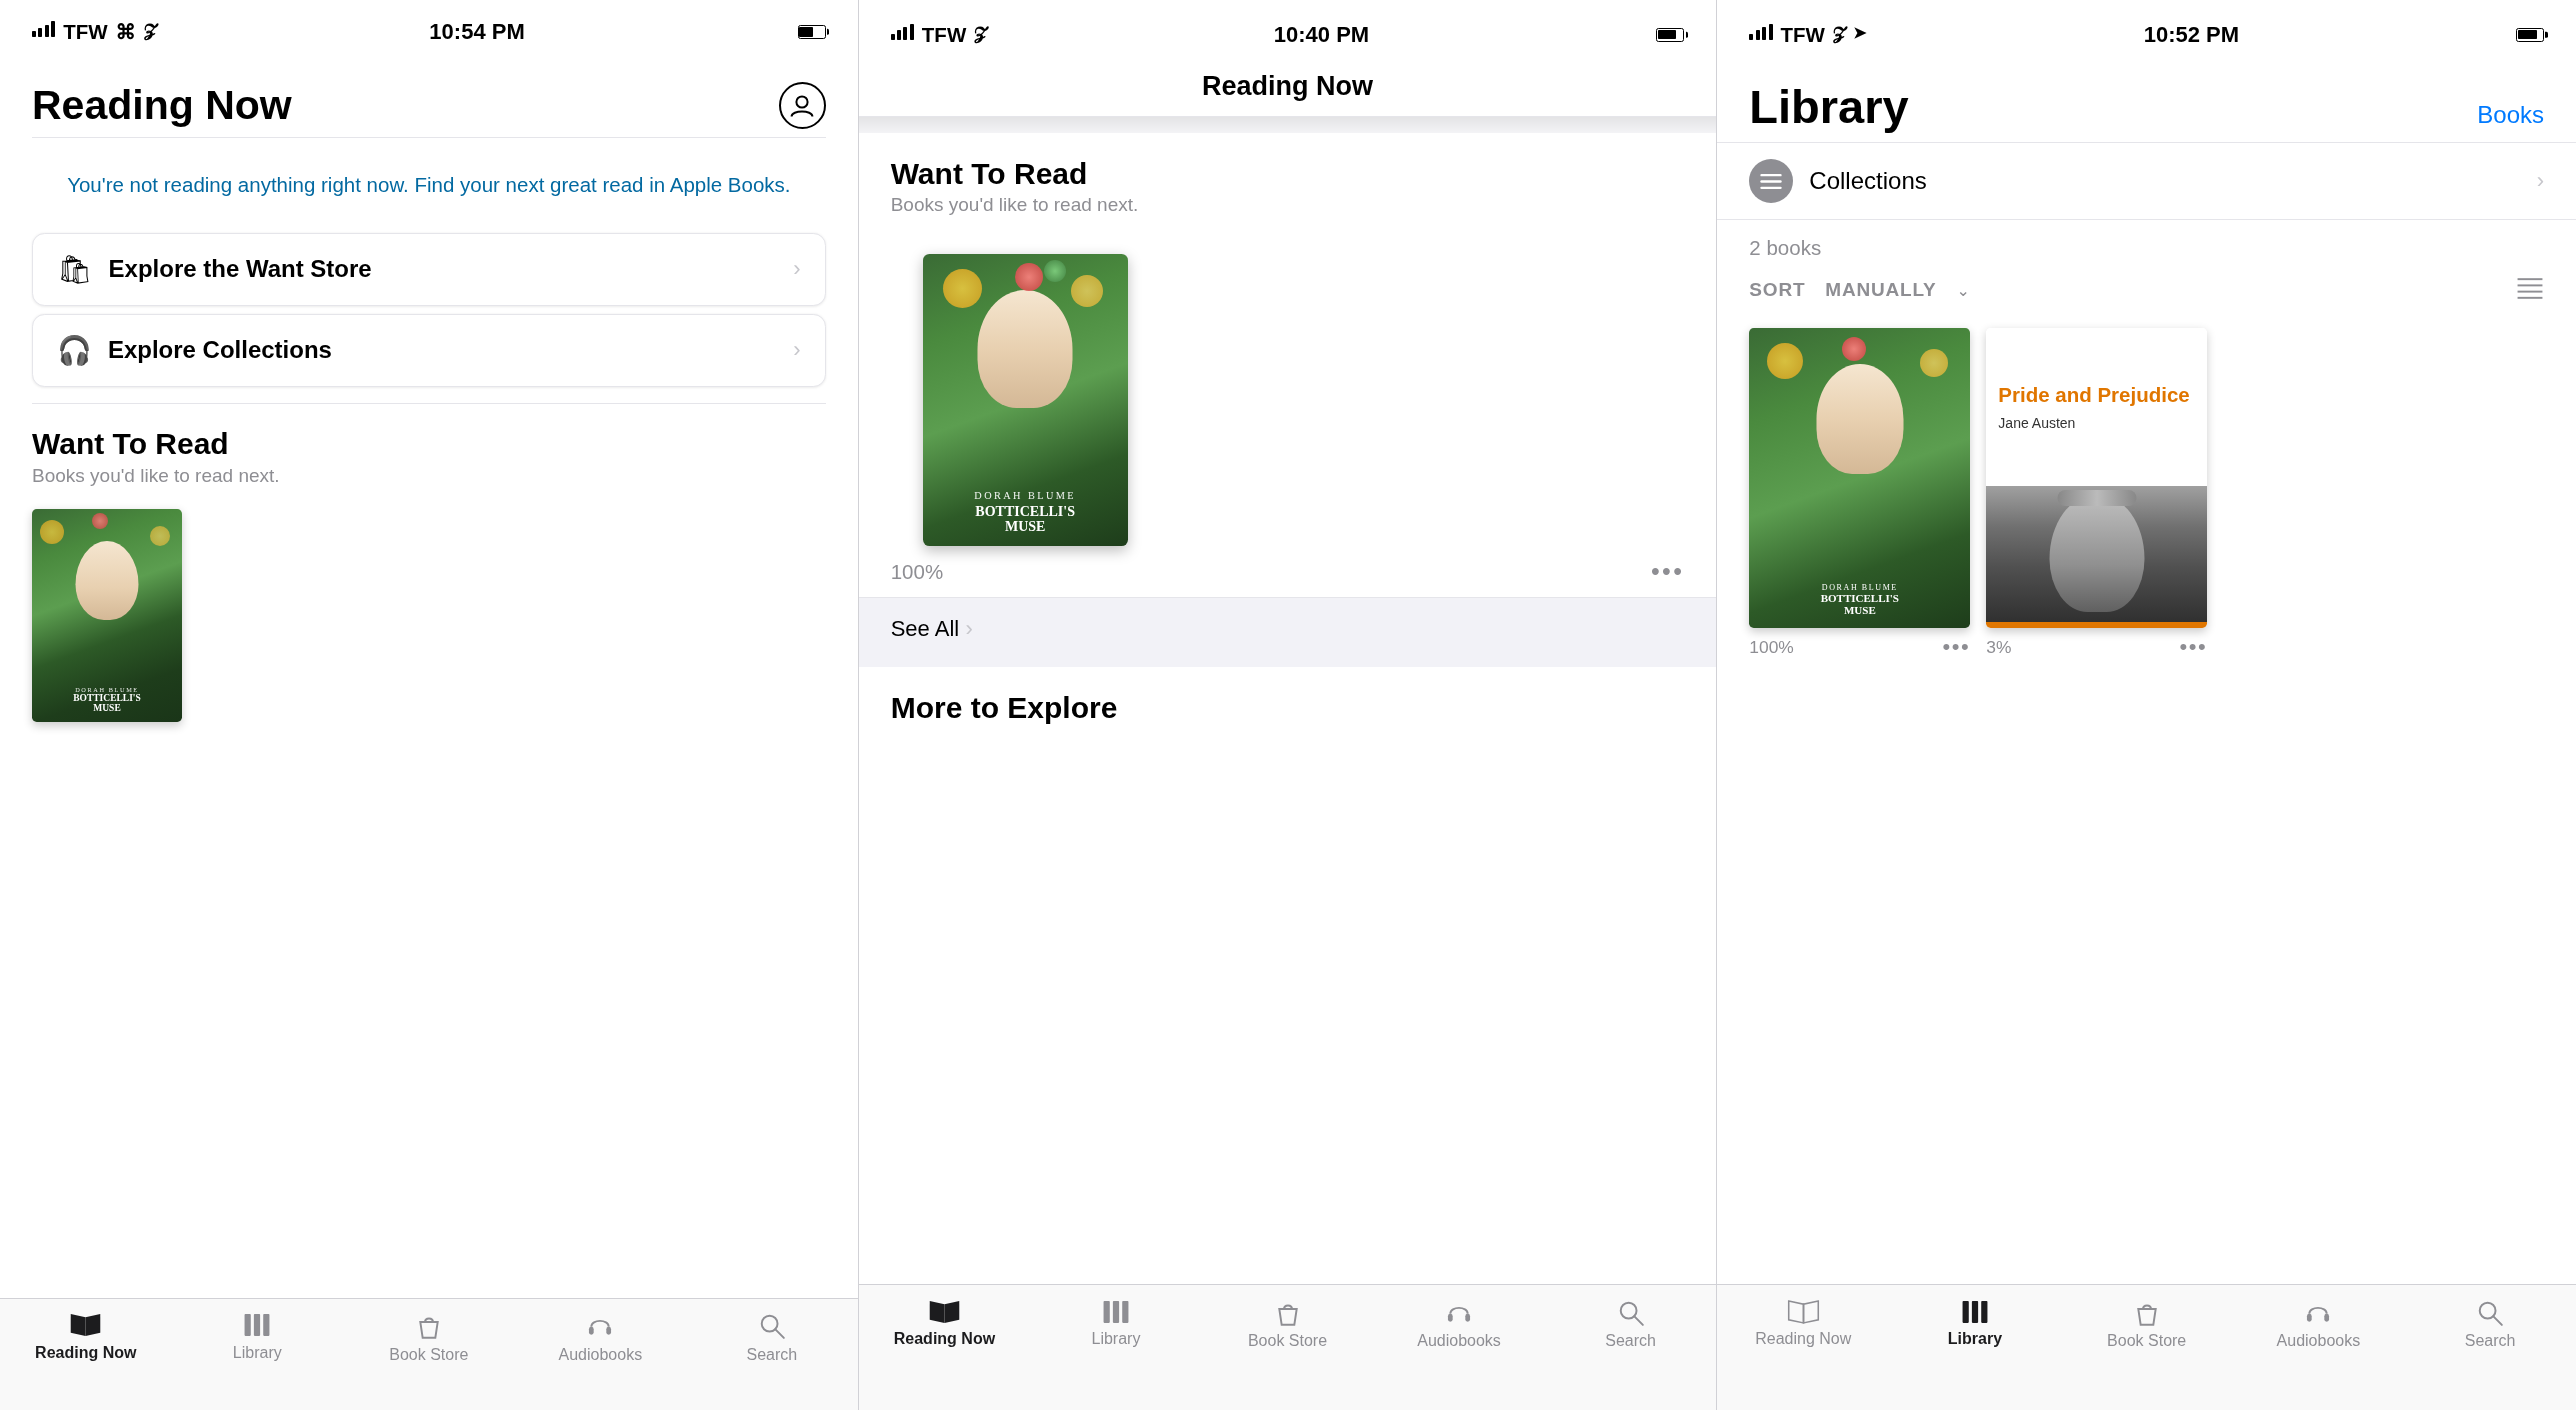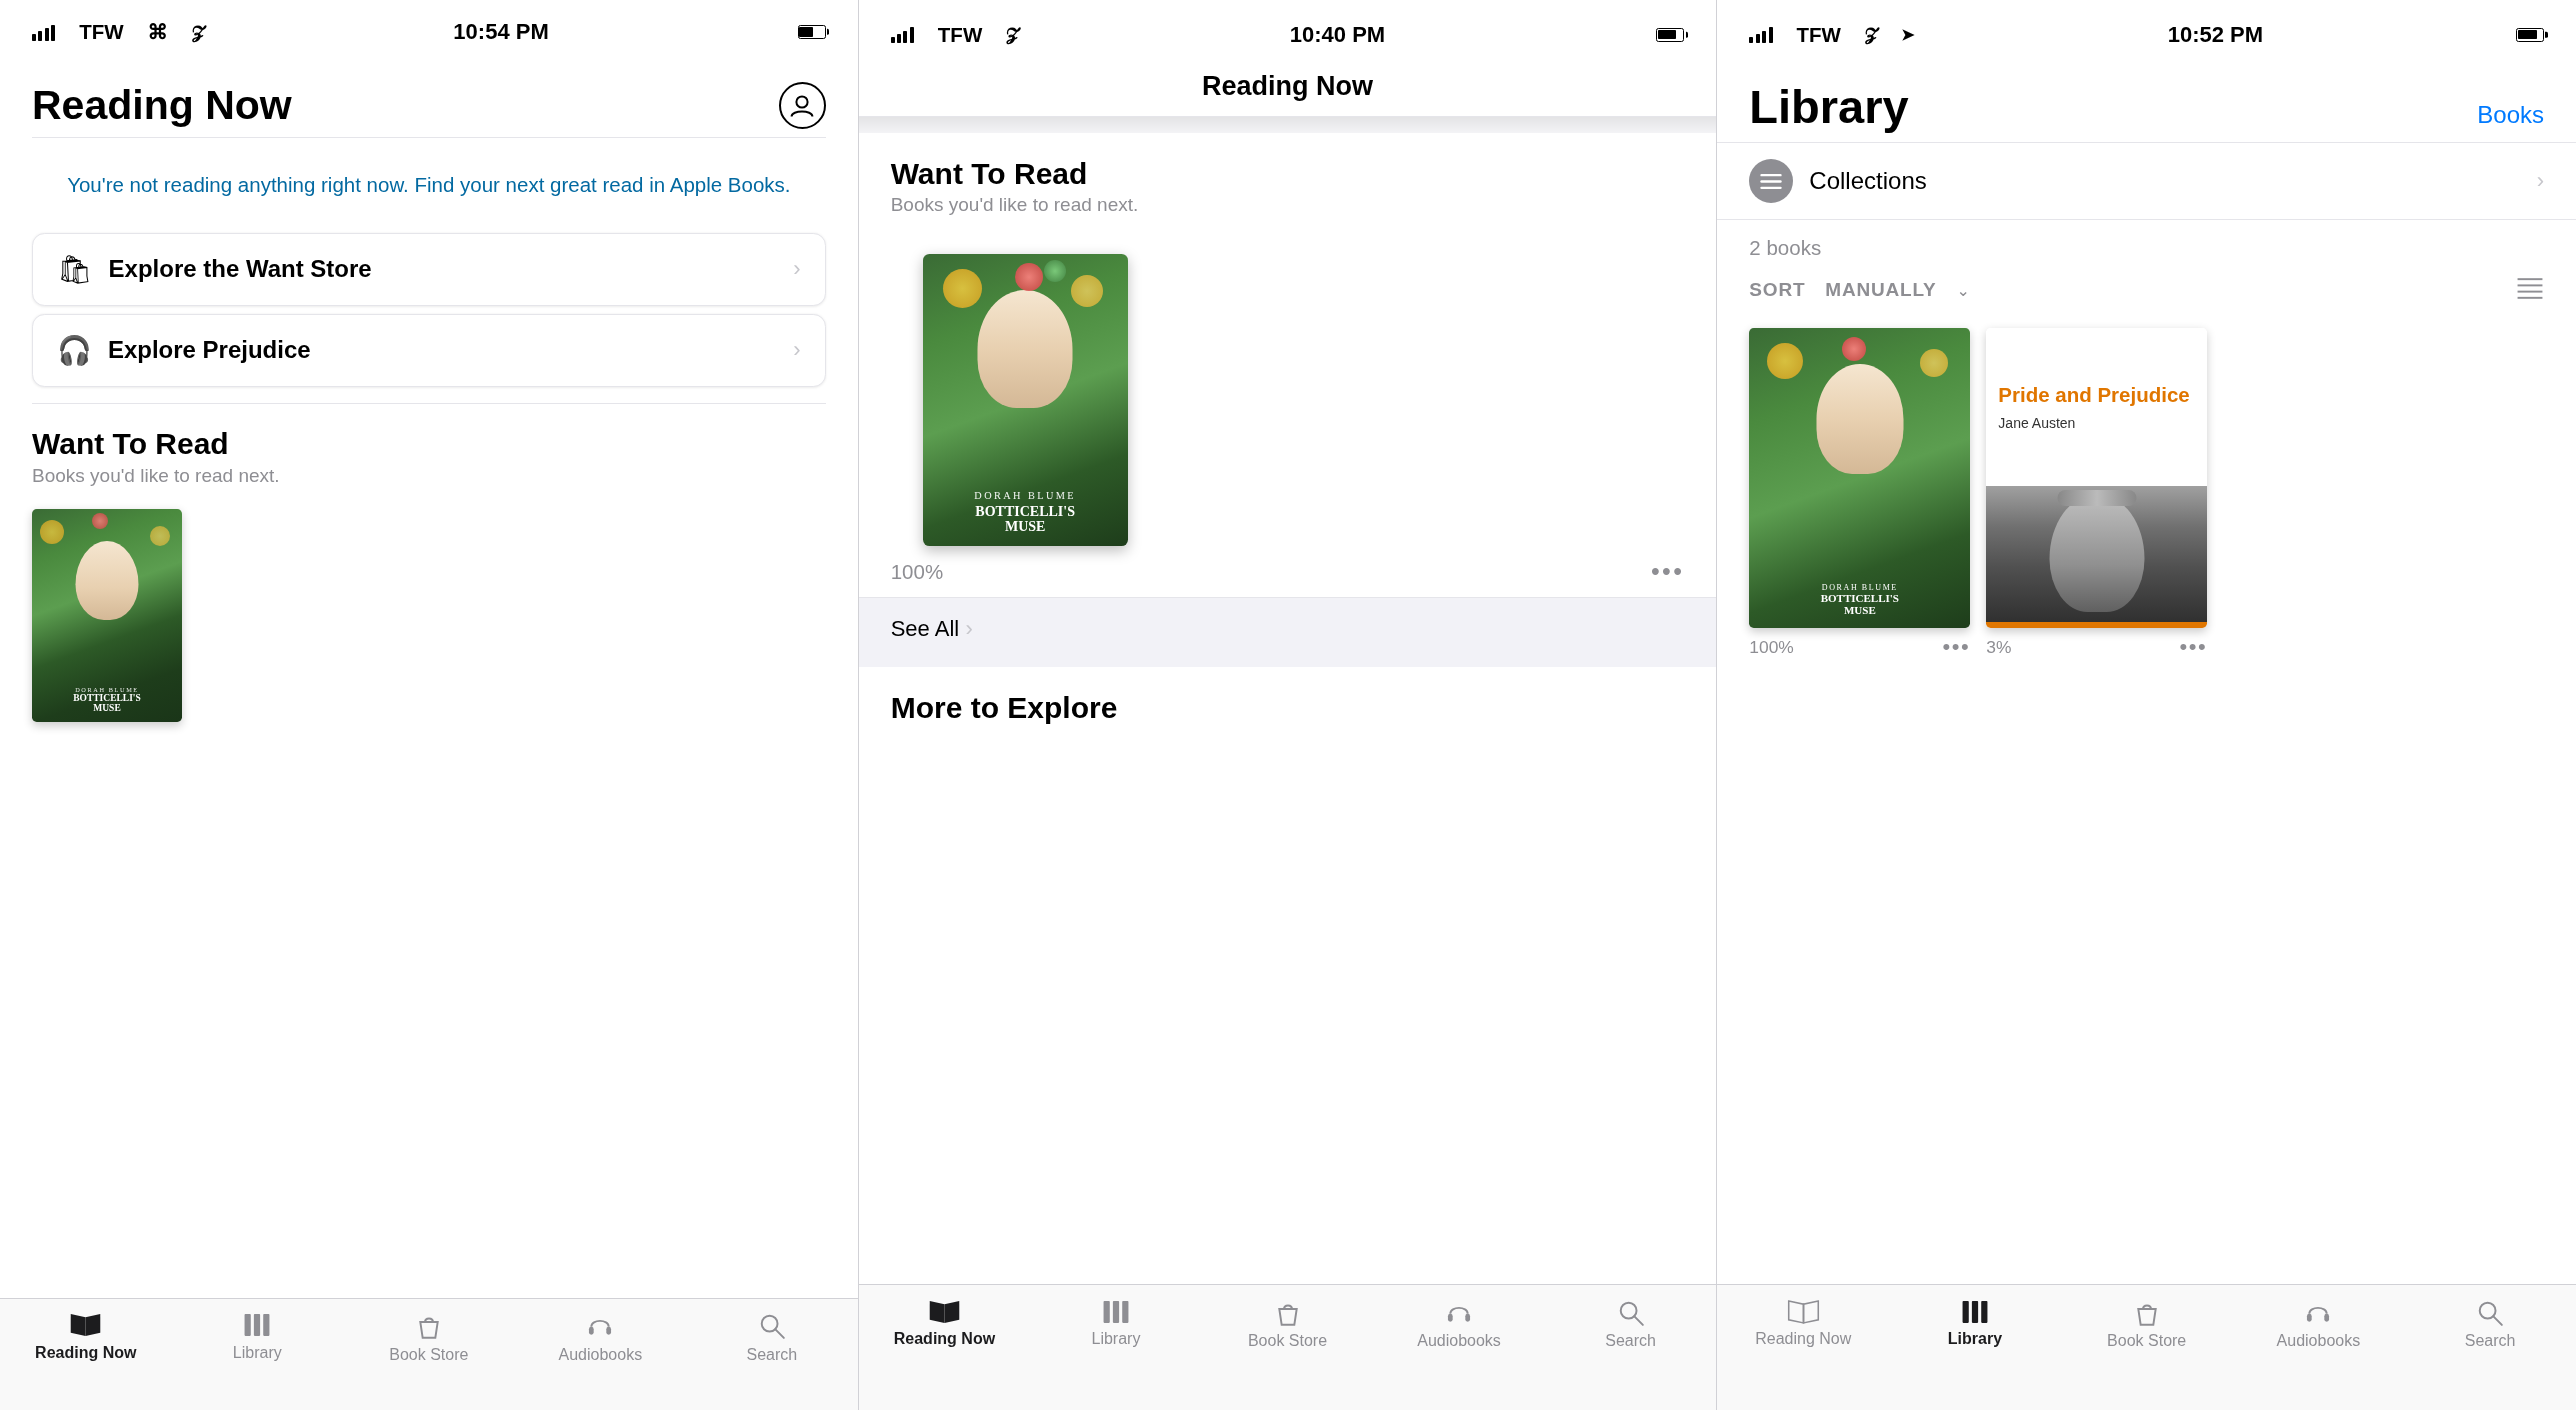--- a/index.html
+++ b/index.html
@@ -29,22 +29,22 @@
     .status-bar {
       display: flex;
       align-items: center;
       justify-content: space-between;
       padding: 14px 32px 8px 32px;
       height: 63px;
       background: #ffffff;
     }
     .status-bar-left {
       display: flex;
-      align-items: center;
-      gap: 24px;
+      align-items: flex-start;
+      gap: 8px;
       font-size: 20.5px;
       font-weight: 600;
     }
     .status-bar-center {
       font-size: 22px;
       font-weight: 600;
       color: #000;
     }
     .status-bar-right {
       display: flex;
@@ -336,21 +336,21 @@
       <div class="action-button-left">
         <span class="action-button-icon">🛍</span>
         <span class="action-button-text">Explore the Want Store</span>
       </div>
       <span class="action-button-chevron">›</span>
     </div>
 
     <div class="action-button">
       <div class="action-button-left">
         <span class="action-button-icon">🎧</span>
-        <span class="action-button-text">Explore Prejudice</span>
+        <span class="action-button-text">Explore Collections</span>
       </div>
       <span class="action-button-chevron">›</span>
     </div>
 
     <div class="divider-line" style="margin-top:16px; margin-bottom: 0;"></div>
 
     <div class="section-header">
       <div class="section-title">Want To Read</div>
       <div class="section-subtitle">Books you'd like to read next.</div>
     </div>

